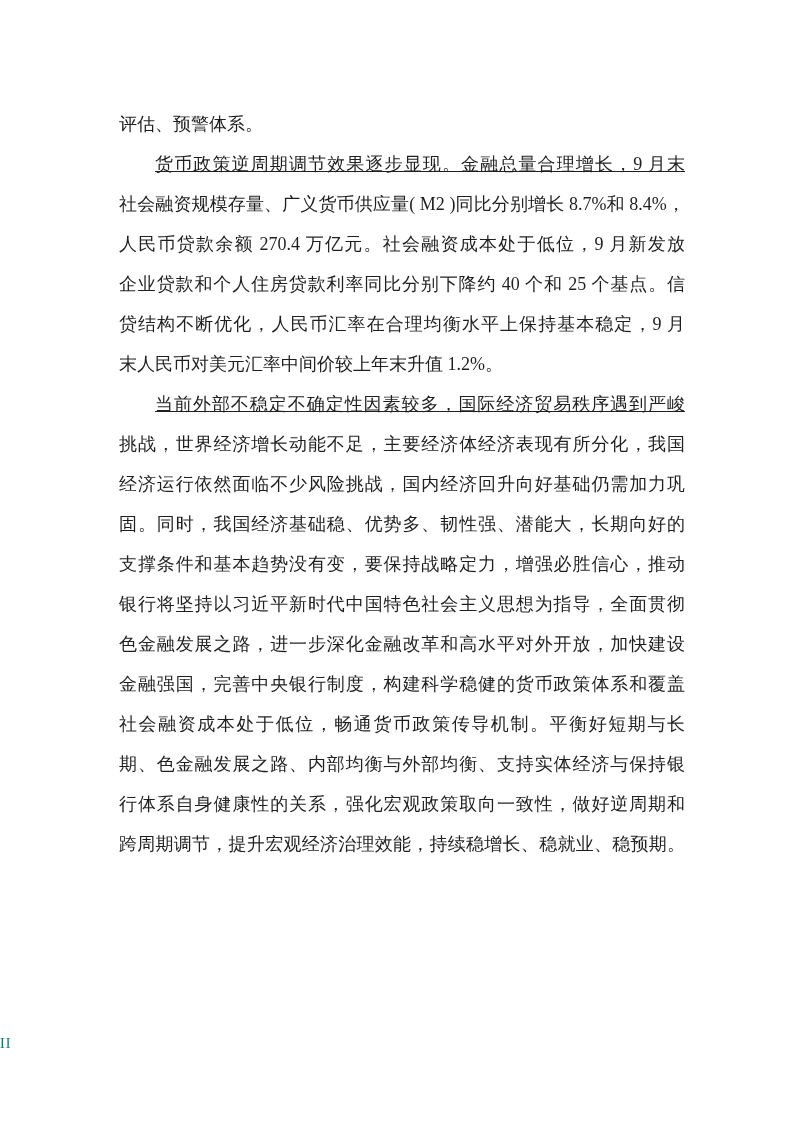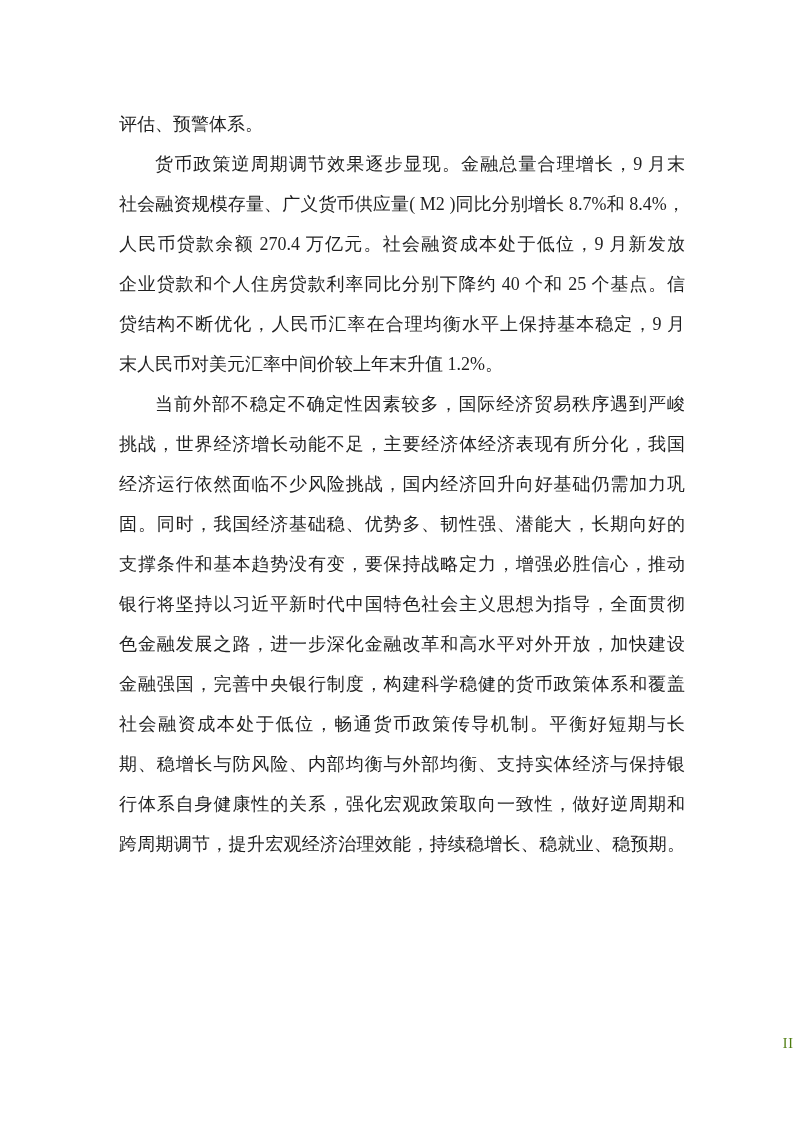--- a/index.html
+++ b/index.html
@@ -30,29 +30,30 @@
     overflow: hidden;
     text-align: justify;
     text-align-last: justify;
     white-space: normal;
   }
   .line.last {
     text-align-last: left;
   }
   .line.indent {
     text-indent: 36px;
+    text-decoration: underline;
   }
   .footer {
     position: absolute;
     top: 1036px;
     left: 0;
     width: 100%;
-    text-align: right;
+    text-align: left;
     font-size: 14px;
-    color: #4d7c0f;
+    color: #0f766e;
     letter-spacing: 1px;
   }
 </style>
 </head>
 <body>
 
 <div class="page" style="background: rgb(255, 255, 255);">
   <div class="text-block" style="color: rgb(31, 31, 31);">
       <div class="line last">评估、预警体系。</div>
       <div class="line indent">货币政策逆周期调节效果逐步显现。金融总量合理增长，9 月末</div>
@@ -63,18 +64,18 @@
       <div class="line last">末人民币对美元汇率中间价较上年末升值 1.2%。</div>
       <div class="line indent">当前外部不稳定不确定性因素较多，国际经济贸易秩序遇到严峻</div>
       <div class="line">挑战，世界经济增长动能不足，主要经济体经济表现有所分化，我国</div>
       <div class="line">经济运行依然面临不少风险挑战，国内经济回升向好基础仍需加力巩</div>
       <div class="line">固。同时，我国经济基础稳、优势多、韧性强、潜能大，长期向好的</div>
       <div class="line">支撑条件和基本趋势没有变，要保持战略定力，增强必胜信心，推动</div>
       <div class="line">银行将坚持以习近平新时代中国特色社会主义思想为指导，全面贯彻</div>
       <div class="line">色金融发展之路，进一步深化金融改革和高水平对外开放，加快建设</div>
       <div class="line">金融强国，完善中央银行制度，构建科学稳健的货币政策体系和覆盖</div>
       <div class="line">社会融资成本处于低位，畅通货币政策传导机制。平衡好短期与长</div>
-      <div class="line">期、稳增长与防风险、内部均衡与外部均衡、支持实体经济与保持银</div>
+      <div class="line">期、色金融发展之路、内部均衡与外部均衡、支持实体经济与保持银</div>
       <div class="line">行体系自身健康性的关系，强化宏观政策取向一致性，做好逆周期和</div>
       <div class="line">跨周期调节，提升宏观经济治理效能，持续稳增长、稳就业、稳预期。</div>
     </div>
   <div class="footer">II</div>
 </div>
 
 </body></html>

